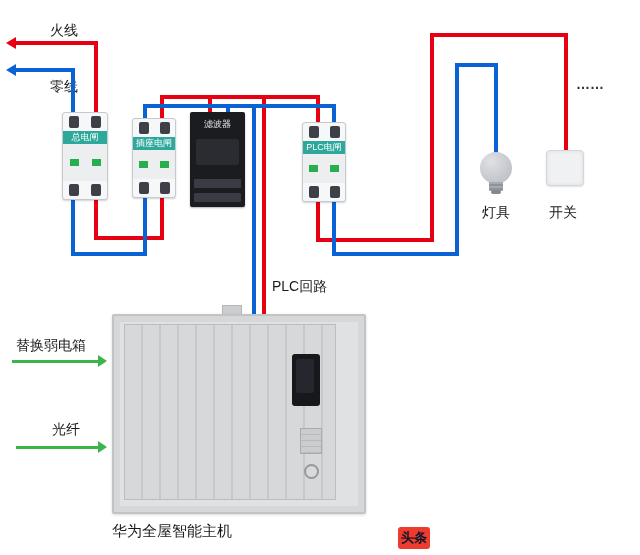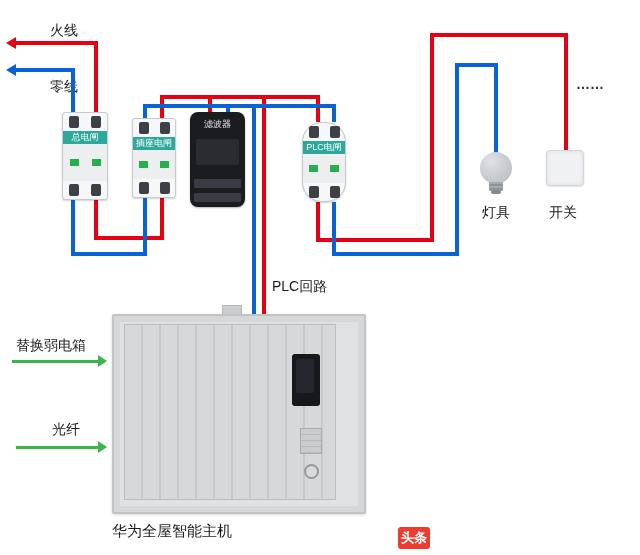--- a/index.html
+++ b/index.html
@@ -26,21 +26,21 @@
   
   .breaker{position:absolute;background:#f6f7f8;border:1px solid #c6cacd;border-radius:3px;
            display:flex;flex-direction:column;box-shadow:0 1px 2px rgba(0,0,0,.18);box-sizing:border-box;}
   .b-top,.b-bot{height:18px;display:flex;justify-content:space-around;align-items:center;}
   .screw{width:10px;height:12px;background:#3d4147;border-radius:2px;}
   .b-band{height:13px;background:var(--band,#2fa89c);color:#fff;font-size:9px;line-height:13px;text-align:center;white-space:nowrap;overflow:hidden;}
   .b-mid{flex:1;display:flex;justify-content:space-around;align-items:center;background:#eceef0;}
   .flag{width:9px;height:7px;background:#27ae4e;}
 
   
-  .filter{position:absolute;background:#1b1c1f;border-radius:8px;display:flex;flex-direction:column;
+  .filter{position:absolute;background:#1b1c1f;border-radius:2px;display:flex;flex-direction:column;
           box-shadow:0 1px 2px rgba(0,0,0,.3);box-sizing:border-box;}
   .f-label{font-size:9px;text-align:center;margin-top:6px;color:#e4e5e7;}
   .f-screen{height:26px;margin:8px 6px 0;background:#2a2c31;border-radius:2px;}
   .f-spacer{flex:1;}
   .f-row{height:9px;background:#393c42;margin:0 4px 5px;border-radius:1px;}
 
   
   .bulb-globe{position:absolute;width:32px;height:32px;border-radius:50%;
               background:radial-gradient(circle at 35% 30%,#dfe1e5,#b4b7bd);}
   .bulb-neck{position:absolute;width:14px;height:9px;
@@ -58,21 +58,21 @@
   .host-display{position:absolute;left:178px;top:38px;width:28px;height:52px;background:#16181c;border-radius:3px;}
   .host-display::after{content:"";position:absolute;left:4px;top:5px;width:18px;height:34px;background:#24272d;border-radius:2px;}
   .host-keypad{position:absolute;left:186px;top:112px;width:20px;height:24px;border:1px solid #a9abad;
                background:repeating-linear-gradient(180deg,#caccce 0 5px,#b8babc 5px 6px);}
   .host-lock{position:absolute;left:190px;top:148px;width:11px;height:11px;border-radius:50%;
              border:2px solid #96989c;background:#d9dadc;}
   .host-tab{position:absolute;left:222px;top:305px;width:20px;height:10px;background:#cdced0;border:1px solid #b5b6b8;box-sizing:border-box;}
 
   
   .watermark{position:absolute;left:398px;top:527px;display:flex;align-items:center;gap:4px;}
-  .wm-badge{background:var(--badge,#ed3b2f);color:#ffffff;font-size:13px;font-weight:bold;padding:2px 3px;border-radius:3px;}
+  .wm-badge{background:var(--badge,#ed3b2f);color:#0f172a;font-size:13px;font-weight:bold;padding:2px 3px;border-radius:3px;}
   .wm-text{font-size:15px;font-weight:bold;color:#111;}
 </style>
 </head>
 <body>
 
 <div class="canvas">
 
   <span class="label" style="left:50px;top:22px;">火线</span>
   <span class="label" style="left:50px;top:78px;">零线</span>
 
@@ -143,21 +143,21 @@
   </div>
 
   <div class="filter" style="left:190px;top:112px;width:55px;height:95px;">
     <div class="f-label">滤波器</div>
     <div class="f-screen"></div>
     <div class="f-spacer"></div>
     <div class="f-row"></div>
     <div class="f-row"></div>
   </div>
 
-  <div class="breaker" style="left:302px;top:122px;width:44px;height:80px;border-radius:20px;">
+  <div class="breaker" style="left:302px;top:122px;width:44px;height:80px;">
     <div class="b-top">
         <span class="screw"></span>
         <span class="screw"></span>
       </div>
     <div class="b-band">PLC电闸</div>
     <div class="b-mid">
         <span class="flag"></span>
         <span class="flag"></span>
       </div>
     <div class="b-bot">

